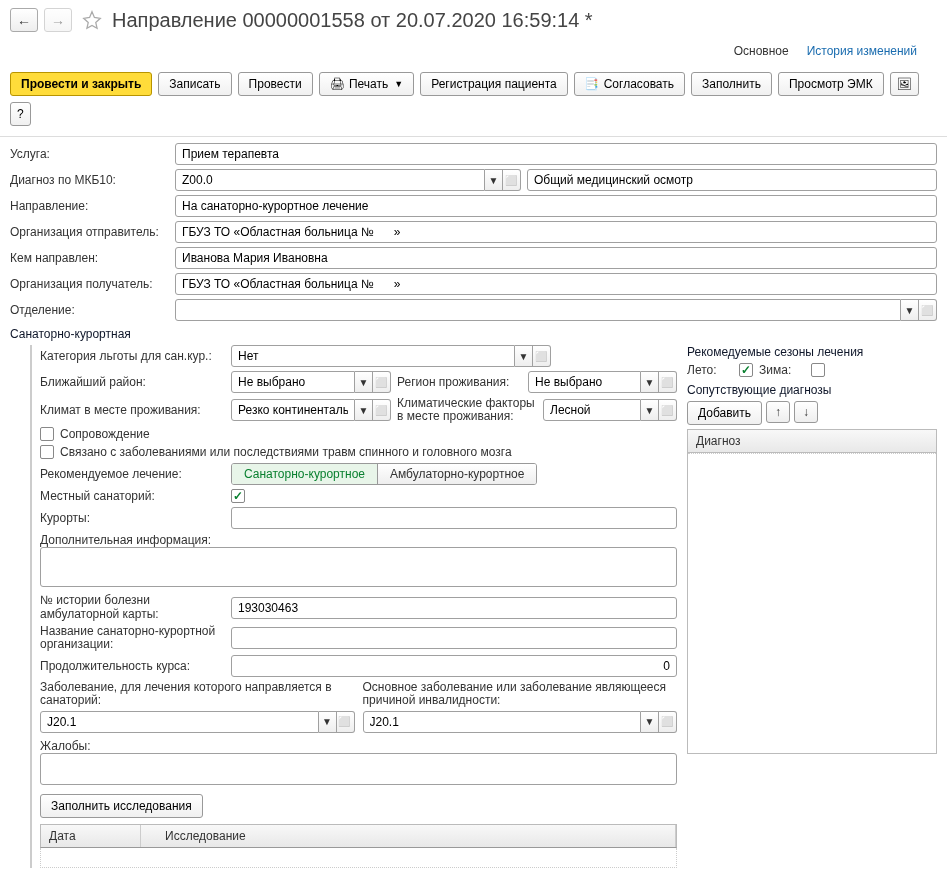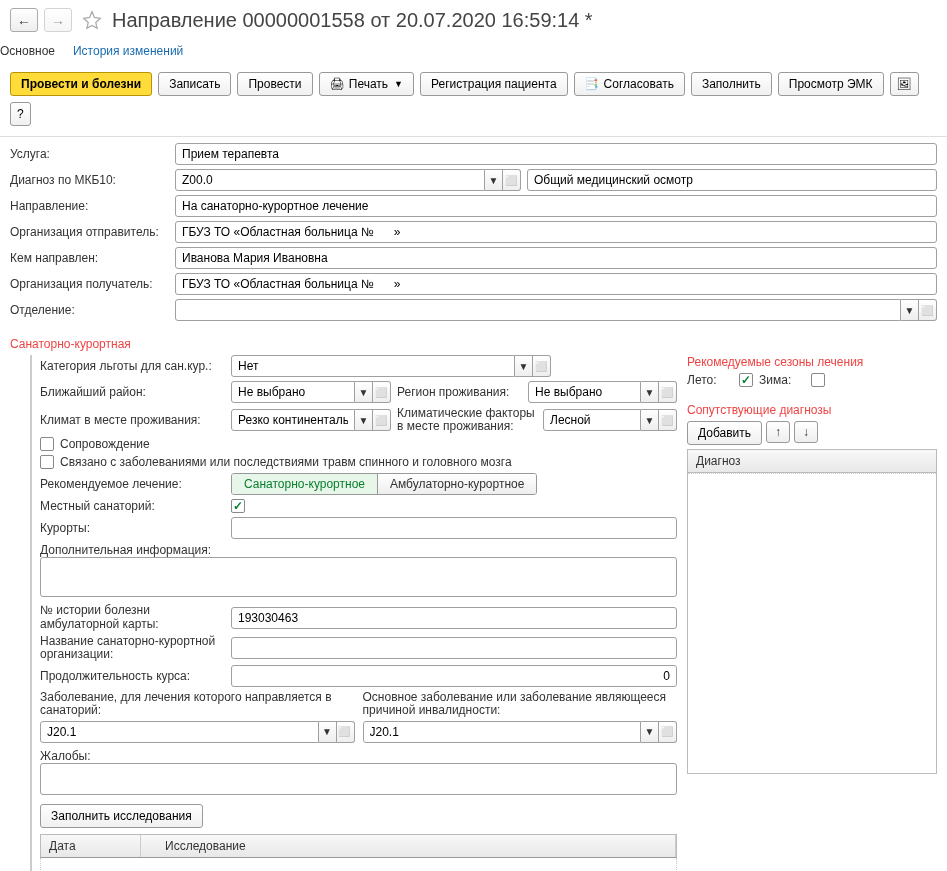--- a/index.html
+++ b/index.html
@@ -1,36 +1,36 @@
 <!DOCTYPE html>
 <html><head>
 <meta charset="utf-8">
 <style>
 * { box-sizing: border-box; margin: 0; padding: 0; }
 body { font-family: Arial, sans-serif; font-size: 12px; color: #333; background: #fff; width: 947px; }
 .titlebar { display: flex; align-items: center; padding: 8px 10px; gap: 6px; }
 .nav-btn { width: 28px; height: 24px; border: 1px solid #aaa; background: linear-gradient(#fff,#eee); border-radius: 3px; display: flex; align-items: center; justify-content: center; cursor: pointer; font-size: 14px; }
 .star-icon { width: 20px; height: 20px; color: #aaa; margin: 0 4px; }
 .title { font-size: 20px; color: #444; }
-.tabs { display: flex; gap: 18px; padding: 4px 0 10px; }
+.tabs { display: flex; gap: 18px; padding: 4px 30px 10px; justify-content: flex-end; }
 .tab { color: #333; cursor: pointer; }
 .tab.link { color: #1a6caf; }
 .toolbar { display: flex; gap: 6px; padding: 4px 10px 10px; border-bottom: 1px solid #ddd; flex-wrap: wrap; align-items: center; }
 .btn { border: 1px solid #999; background: linear-gradient(#fff,#f0f0f0); border-radius: 3px; padding: 4px 10px; cursor: pointer; font-size: 12px; display: flex; align-items: center; gap: 4px; }
 .btn.yellow { background: #ffdc3a; border-color: #b89400; font-weight: bold; }
 .btn .caret { font-size: 9px; margin-left: 2px; }
 .btn.icon-only { padding: 4px 6px; }
 .form-area { padding: 6px 10px; }
 .row { display: flex; align-items: center; margin-bottom: 4px; }
 .label { width: 165px; flex-shrink: 0; }
 .input-wrap { display: flex; flex: 1; min-width: 0; }
 .input { flex: 1; border: 1px solid #a0a0a0; border-radius: 3px; height: 22px; padding: 2px 6px; background: #fff; font-size: 12px; min-width: 0; }
 .input-btn { width: 18px; height: 22px; border: 1px solid #a0a0a0; border-left: none; background: linear-gradient(#fff,#eee); display: flex; align-items: center; justify-content: center; font-size: 10px; cursor: pointer; }
 .input-btn.last { border-top-right-radius: 3px; border-bottom-right-radius: 3px; }
-.section-title { color: #ef4444; margin: 16px 0 4px; font-size: 12px; }
+.section-title { color: #0f172a; margin: 6px 0 4px; font-size: 12px; }
 .two-col { display: flex; gap: 10px; }
 .left-col { flex: 1; border-left: 2px solid #ccc; padding-left: 8px; min-width: 0; margin-left: 20px; }
 .right-col { width: 250px; flex-shrink: 0; }
 .sub-row { display: flex; align-items: center; margin-bottom: 4px; gap: 6px; }
 .sub-label { width: 185px; flex-shrink: 0; }
 .sub-label-sm { width: 125px; flex-shrink: 0; }
 .checkbox-row { display: flex; align-items: center; gap: 6px; margin: 4px 0; }
 .chk { width: 14px; height: 14px; border: 1px solid #888; border-radius: 2px; background: #fff; cursor: pointer; display: inline-flex; align-items: center; justify-content: center; }
 .chk.checked::after { content: "✓"; color: #0a8030; font-size: 12px; font-weight: bold; line-height: 1; }
 .toggle-group { display: inline-flex; border: 1px solid #999; border-radius: 3px; overflow: hidden; }
@@ -65,21 +65,21 @@
     </svg>
   <div class="title">Направление 00000001558 от 20.07.2020 16:59:14 *</div>
 </div>
 
 <div class="tabs">
   <div class="tab">Основное</div>
   <div class="tab link">История изменений</div>
 </div>
 
 <div class="toolbar">
-  <button class="btn yellow">Провести и болезни</button>
+  <button class="btn yellow">Провести и закрыть</button>
   <button class="btn">Записать</button>
   <button class="btn">Провести</button>
   <button class="btn">
       <span>🖨</span>
       <span>Печать</span>
       <span class="caret">▼</span>
     </button>
   <button class="btn">Регистрация пациента</button>
   <button class="btn">
       <span>📑</span>

